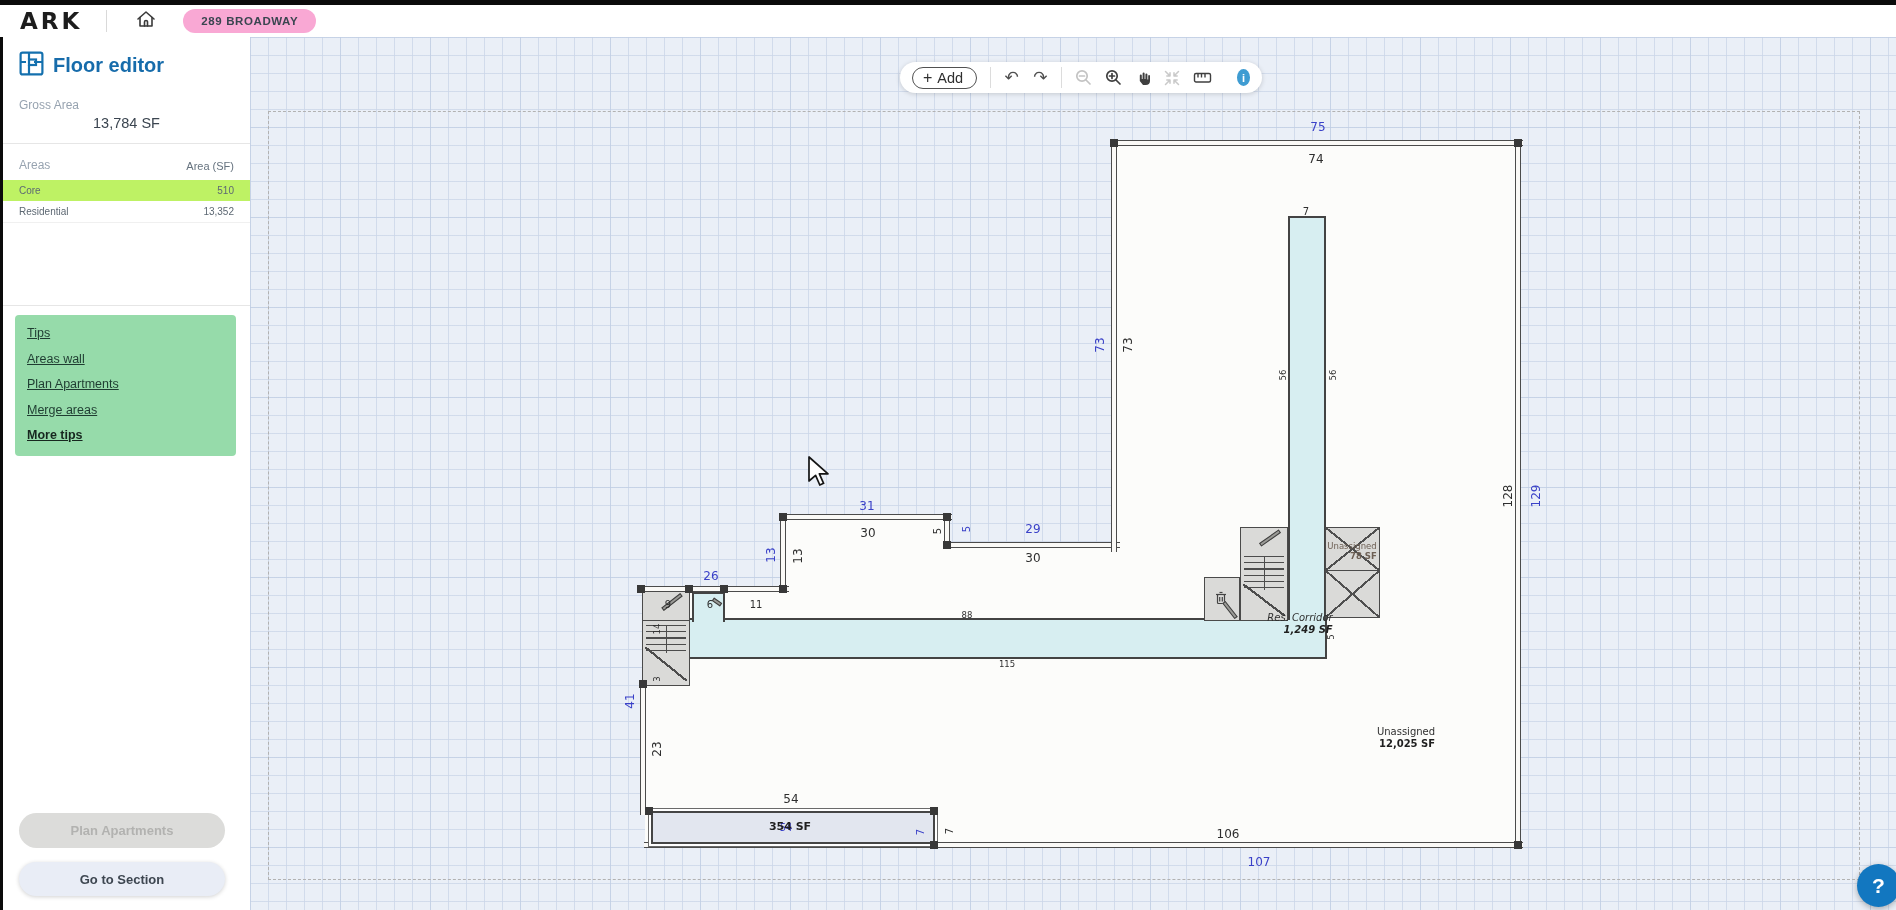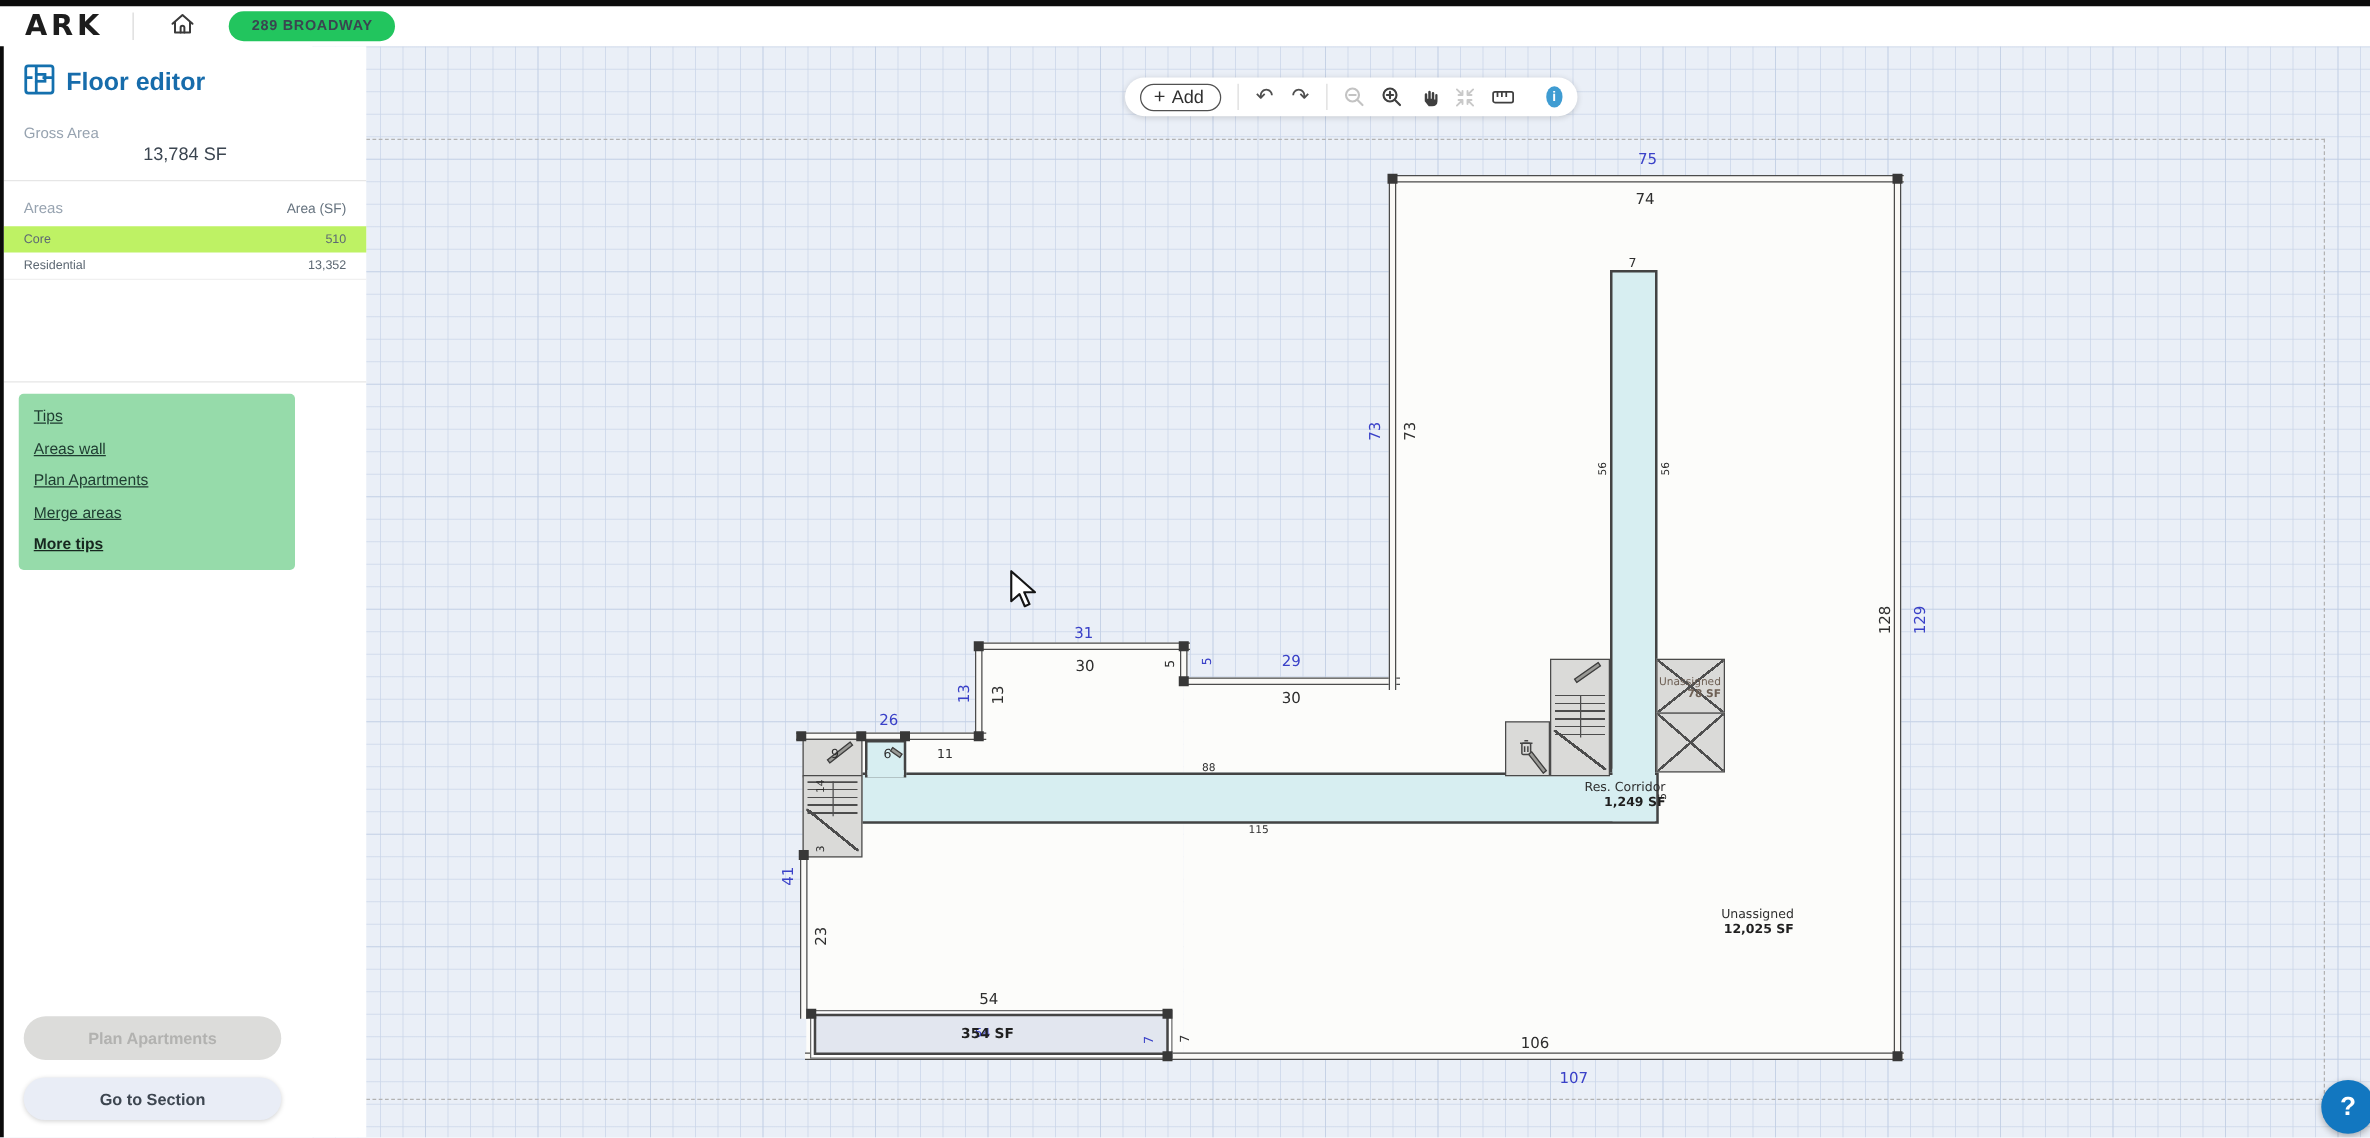--- a/index.html
+++ b/index.html
@@ -6,24 +6,24 @@
   html,body { width:1896px; height:910px; overflow:hidden; }
   body { position:relative; font-family:"Liberation Sans", sans-serif; background:#fff; }
 
   
   .topstrip { position:absolute; left:0; top:0; width:1896px; height:5px; background:#0b0b0b; z-index:60; }
   .leftedge { position:absolute; left:0; top:37px; width:3px; bottom:0; background:#0b0b0b; z-index:60; }
   .topbar { position:absolute; left:0; top:5px; width:1896px; height:32px; background:#fff; z-index:55; display:flex; align-items:center; }
   .logo { font-weight:700; font-size:23px; letter-spacing:3px; color:#1d1d1d; margin-left:20px; font-family:"DejaVu Sans",sans-serif; }
   .topbar-divider { width:1px; height:22px; background:#d9d9d9; margin-left:24px; }
   .home-btn { margin-left:28px; cursor:pointer; display:flex; align-items:center; }
-  .project-pill { margin-left:26px; background:#22c55e; color:#3a4550; font-size:11.5px; font-weight:600; letter-spacing:0.6px; padding:6px 18px; border-radius:14px; cursor:pointer; }
+  .project-pill { margin-left:26px; background:#f9a8d4; color:#3a4550; font-size:11.5px; font-weight:600; letter-spacing:0.6px; padding:6px 18px; border-radius:14px; cursor:pointer; }
 
   
-  .sidebar { position:absolute; left:3px; top:37px; width:290px; bottom:0; background:#fff; z-index:50; }
+  .sidebar { position:absolute; left:3px; top:37px; width:247px; bottom:0; background:#fff; z-index:50; }
   .side-title-row { display:flex; align-items:center; gap:9px; padding:14px 16px 0 16px; }
   .side-title { color:#176cab; font-size:20px; font-weight:700; }
   .floor-label { padding:24px 16px 0 16px; font-size:11px; letter-spacing:0.8px; color:#8e9aa8; font-weight:600; }
   .gross-label { padding:18px 16px 0 16px; font-size:12px; color:#97a3b0; }
   .gross-value { padding:3px 16px 12px 16px; font-size:14.5px; color:#3b4550;text-align:center; }
   .side-div { border-top:1px solid #e6e6e6; }
   .areas-head { display:flex; justify-content:space-between; align-items:flex-end; padding:14px 16px 8px 16px; }
   .areas-title { font-size:12px; color:#97a3b0; }
   .areas-col { font-size:11px; color:#66737f; }
   .arow { display:flex; justify-content:space-between; padding:5px 16px; font-size:10px; color:#5d6873; }
@@ -270,21 +270,21 @@
       <span class="dim dim-k rot" style="left: 657px; top: 749px;">23</span>
       <span class="dim dim-k" style="left: 791px; top: 799px;">54</span>
       <span class="dim dim-b sm" style="left: 786px; top: 827px;">54</span>
       <span class="dim dim-b rot sm" style="left: 920px; top: 832px;">7</span>
       <span class="dim dim-k rot sm" style="left: 949px; top: 831px;">7</span>
       <span class="dim dim-k" style="left: 1228px; top: 834px;">106</span>
       <span class="dim dim-b" style="left: 1228px; top: 862px; margin-left: 31px;">107</span>
     </div>
 
   <div id="plabels">
-      <div class="plabel " style="left: 1300px; top: 637px;">
+      <div class="plabel " style="left: 1300px; top: 624px; font-style: italic;">
         <div>Res. Corridor</div>
         <div class="area">1,249 SF</div>
       </div>
       <div class="plabel " style="left: 1406px; top: 738px;">
         <div>Unassigned</div>
         <div class="area">12,025 SF</div>
       </div>
       <div class="plabel lab-brown" style="left: 1352px; top: 551px;">
         <div>Unassigned</div>
         <div class="area">78 SF</div>

